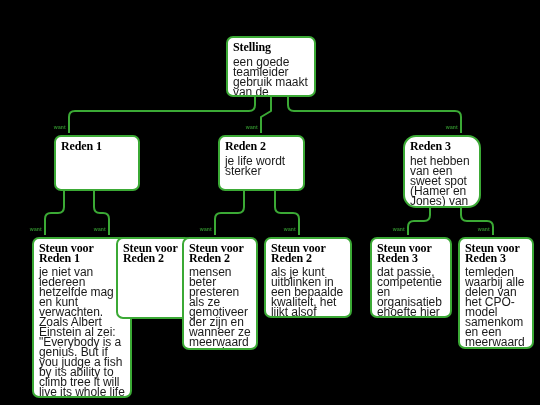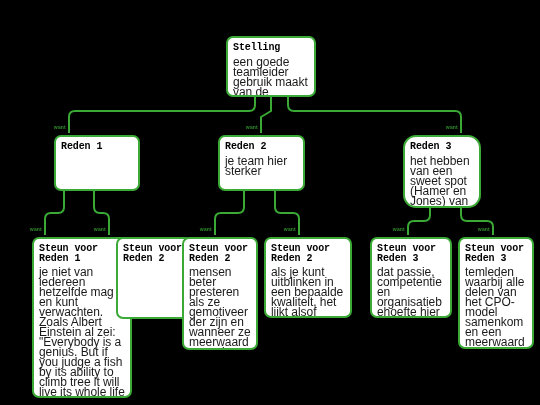--- a/index.html
+++ b/index.html
@@ -52,22 +52,22 @@
   .node {
     position: absolute;
     box-sizing: border-box;
     background: #ffffff;
     border: 2px solid #3ba935;
     border-radius: 7px;
     padding: 5px 5px 4px 5px;
     overflow: hidden;
   }
   .node-title {
-    font-family: Liberation Mono, monospace;
-    font-size: 10px;
+    font-family: Liberation Serif, serif;
+    font-size: 12px;
     font-weight: bold;
     color: #000000;
     line-height: 9.5px;
     margin: 0 0 4px 0;
     letter-spacing: -0.1px;
   }
   .node-body {
     font-family: "Liberation Sans", sans-serif;
     font-size: 12px;
     font-weight: normal;
@@ -137,21 +137,21 @@
     <div class="node-title">Stelling</div>
     <div class="node-body">een goede teamleider gebruik maakt  van de talenten/kwaliteiten van zijn of haar team</div>
   </div>
 
   <div class="node" id="node-reden-1">
     <div class="node-title">Reden 1</div>
   </div>
 
   <div class="node" id="node-reden-2">
     <div class="node-title">Reden 2</div>
-    <div class="node-body">je team hier sterker</div>
+    <div class="node-body">je life wordt sterker</div>
   </div>
 
   <div class="node" id="node-reden-3">
     <div class="node-title">Reden 3</div>
     <div class="node-body">het hebben van  een sweet spot (Hamer en Jones) van essentieel belang is en een maximale impact tot gevolg heeft</div>
   </div>
 
   <div class="node" id="node-steun-1">
     <div class="node-title">Steun voor Reden 1</div>
     <div class="node-body">je niet van iedereen hetzelfde mag en kunt verwachten. Zoals Albert Einstein al zei: "Everybody is a genius. But if you judge a fish by its ability to climb tree it will live its whole life believing that it is stupid</div>

